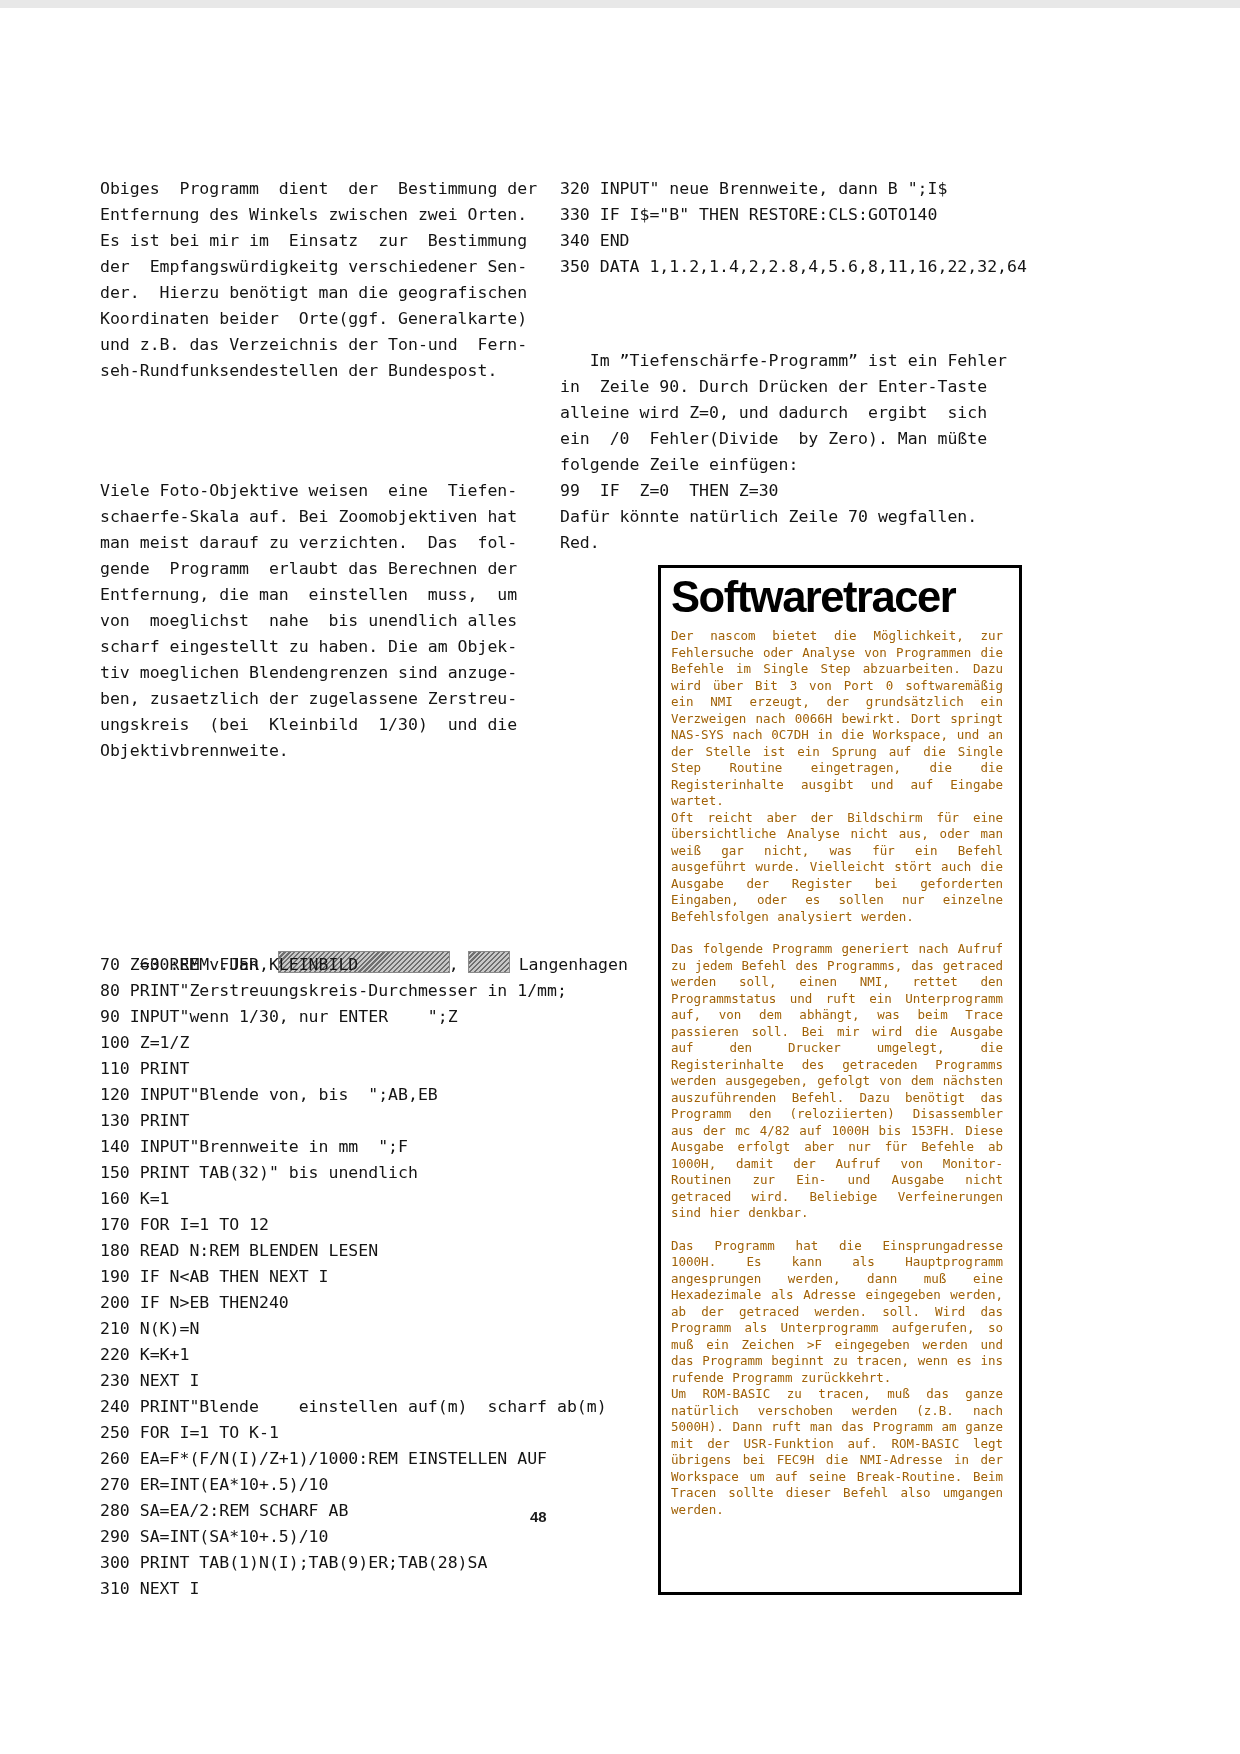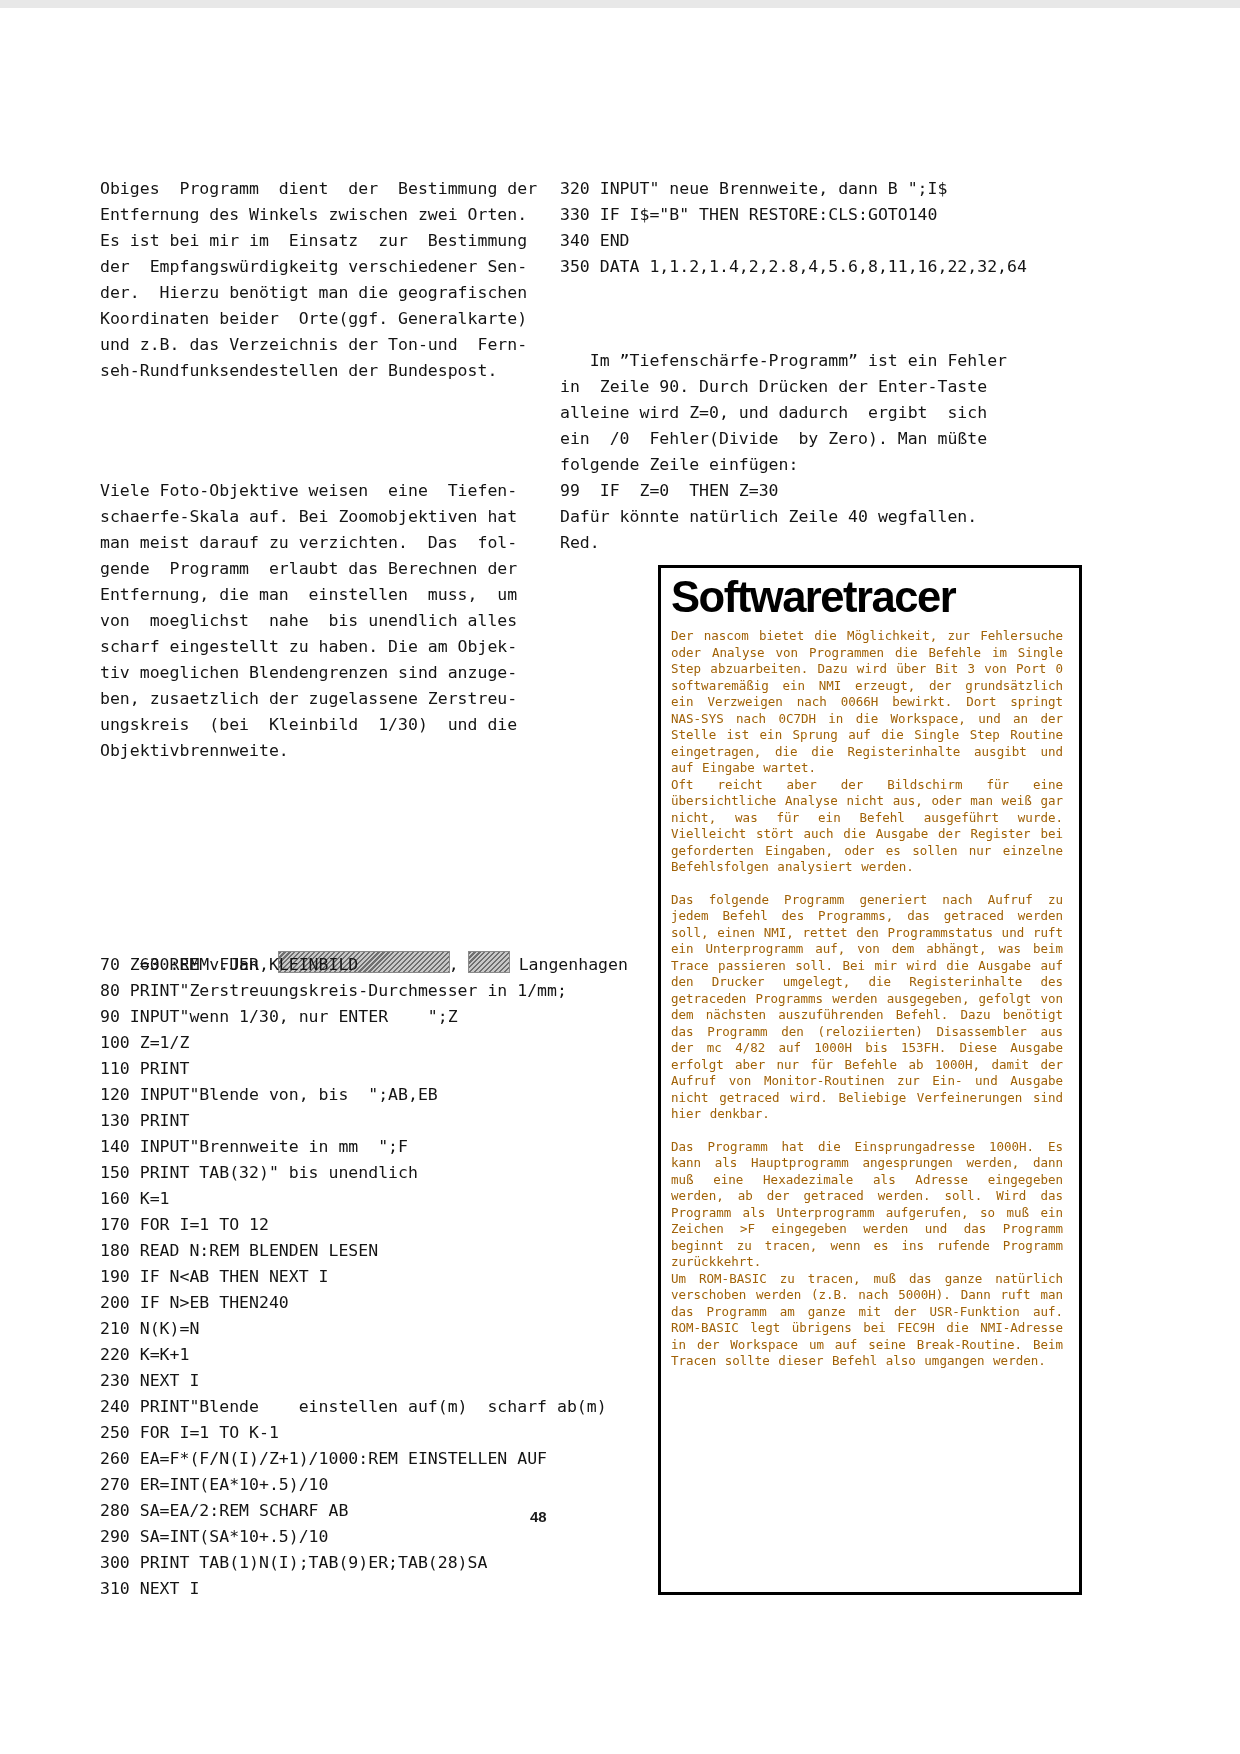--- a/index.html
+++ b/index.html
@@ -32,21 +32,21 @@
   .redact {
     display:inline-block;
     height:20px;
     margin-bottom:-3px;
     background:repeating-linear-gradient(135deg,#6f6f6f 0px,#6f6f6f 1.5px,#c8c8c8 1.5px,#c8c8c8 3.5px);
     outline:1px solid #8a8a8a;
   }
   .tracer-box {
     position:absolute;
     left:658px; top:557px;
-    width:424px; height:1030px;
+    width:364px; height:1030px;
     border:3px solid #000;
     box-sizing:border-box;
     background:#fff;
     padding:6px 16px 0 10px;
   }
   .tracer-title {
     font-family:"Liberation Sans", sans-serif;
     font-weight:bold;
     font-size:44px;
     letter-spacing:-1.5px;
@@ -146,21 +146,21 @@
 330 IF I$="B" THEN RESTORE:CLS:GOTO140
 340 END
 350 DATA 1,1.2,1.4,2,2.8,4,5.6,8,11,16,22,32,64</div>
 
   <div class="mono" style="left:560px; top:340px;">   Im ”Tiefenschärfe-Programm” ist ein Fehler
 in  Zeile 90. Durch Drücken der Enter-Taste
 alleine wird Z=0, und dadurch  ergibt  sich
 ein  /0  Fehler(Divide  by Zero). Man müßte
 folgende Zeile einfügen:
 99  IF  Z=0  THEN Z=30
-Dafür könnte natürlich Zeile 40 wegfallen.
+Dafür könnte natürlich Zeile 70 wegfallen.
 Red.</div>
 
   <div class="tracer-box">
     <div class="tracer-title">Softwaretracer</div>
     <div class="tracer-body">
       <p class="tp">Der nascom bietet die Möglichkeit, zur Fehlersuche oder Analyse von Programmen die Befehle im Single Step abzuarbeiten. Dazu wird über Bit 3 von Port 0 softwaremäßig ein NMI erzeugt, der grundsätzlich ein Verzweigen nach 0066H bewirkt. Dort springt NAS-SYS nach 0C7DH in die Workspace, und an der Stelle ist ein Sprung auf die Single Step Routine eingetragen, die die Registerinhalte ausgibt und auf Eingabe wartet.</p>
       <p class="tp">Oft reicht aber der Bildschirm für eine übersichtliche Analyse nicht aus, oder man weiß gar nicht, was für ein Befehl ausgeführt wurde. Vielleicht stört auch die Ausgabe der Register bei geforderten Eingaben, oder es sollen nur einzelne Befehlsfolgen analysiert werden.</p>
       <p class="tp gap">Das folgende Programm generiert nach Aufruf zu jedem Befehl des Programms, das getraced werden soll, einen NMI, rettet den Programmstatus und ruft ein Unterprogramm auf, von dem abhängt, was beim Trace passieren soll. Bei mir wird die Ausgabe auf den Drucker umgelegt, die Registerinhalte des getraceden Programms werden ausgegeben, gefolgt von dem nächsten auszuführenden Befehl. Dazu benötigt das Programm den (reloziierten) Disassembler aus der mc 4/82 auf 1000H bis 153FH. Diese Ausgabe erfolgt aber nur für Befehle ab 1000H, damit der Aufruf von Monitor-Routinen zur Ein- und Ausgabe nicht getraced wird. Beliebige Verfeinerungen sind hier denkbar.</p>
       <p class="tp gap">Das Programm hat die Einsprungadresse 1000H. Es kann als Hauptprogramm angesprungen werden, dann muß eine Hexadezimale als Adresse eingegeben werden, ab der getraced werden. soll. Wird das Programm als Unterprogramm aufgerufen, so muß ein Zeichen &gt;F eingegeben werden und das Programm beginnt zu tracen, wenn es ins rufende Programm zurückkehrt.</p>
       <p class="tp">Um ROM-BASIC zu tracen, muß das ganze natürlich verschoben werden (z.B. nach 5000H). Dann ruft man das Programm am ganze mit der USR-Funktion auf. ROM-BASIC legt übrigens bei FEC9H die NMI-Adresse in der Workspace um auf seine Break-Routine. Beim Tracen sollte dieser Befehl also umgangen werden.</p>

